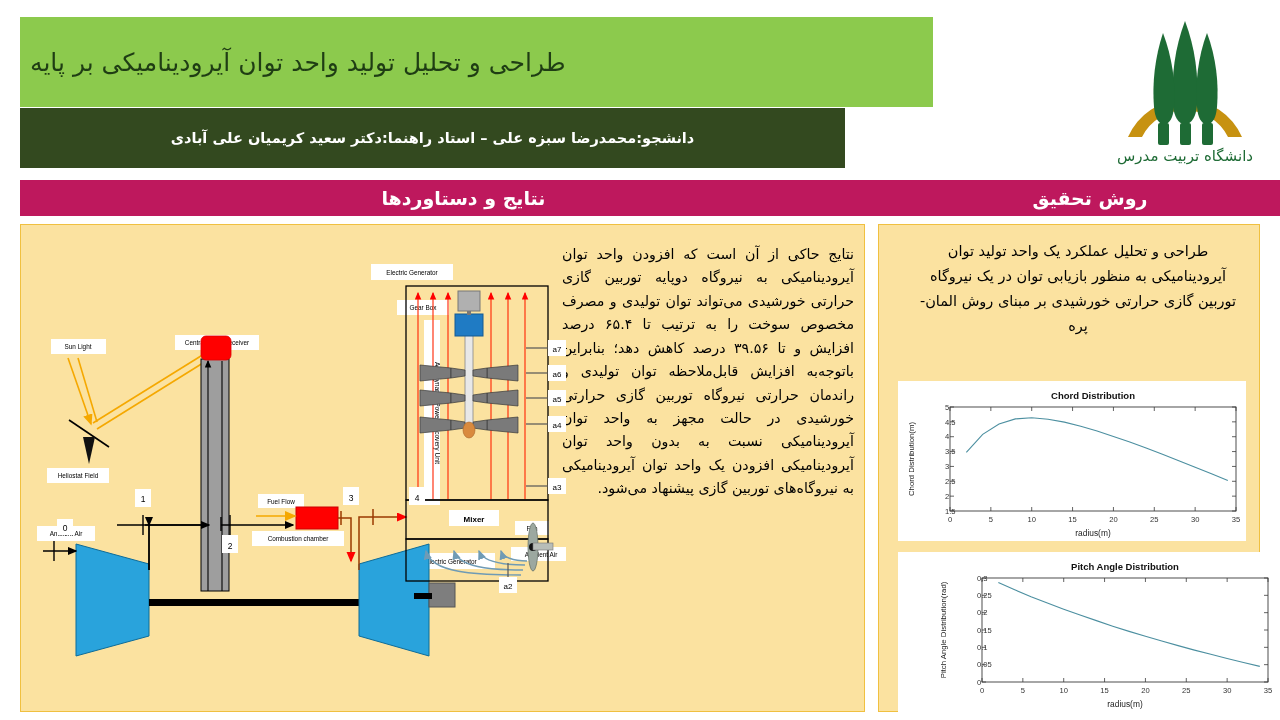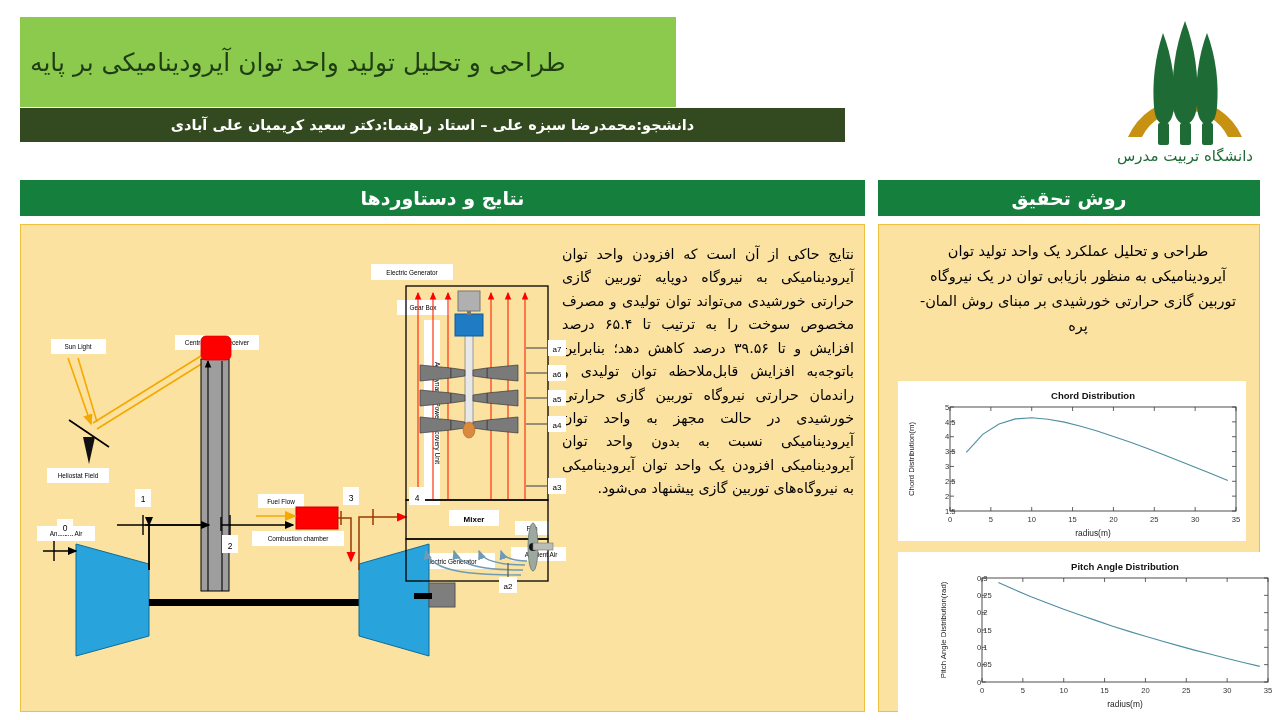--- a/index.html
+++ b/index.html
@@ -7,46 +7,46 @@
   body{
     width:1280px;height:720px;overflow:hidden;
     background:#ffffff;
     font-family:"Liberation Sans","DejaVu Sans",sans-serif;
     position:relative;
   }
   .poster{position:absolute;inset:0;}
 
   
   .title-band{
-    position:absolute;left:20px;top:17px;width:656px;height:90px;
+    position:absolute;left:20px;top:17px;width:913px;height:90px;
     background:#8CCA4D;display:flex;align-items:center;justify-content:flex-end;
     box-sizing:border-box;padding:2px 14px 2px 10px;
   }
   .title-band .t{
     color:#1f3d14;font-size:25px;line-height:1.32;font-weight:400;
     text-align:right;letter-spacing:1.5px;direction:rtl;
     font-family:"DejaVu Sans",sans-serif;
   }
   .author-band{
-    position:absolute;left:20px;top:108px;width:825px;height:34px;
+    position:absolute;left:20px;top:108px;width:825px;height:60px;
     background:#33491F;display:flex;align-items:center;justify-content:center;
   }
   .author-band .a{
     color:#ffffff;font-size:14.5px;font-weight:bold;direction:rtl;
     font-family:"DejaVu Sans",sans-serif;
   }
 
   
   .logo{position:absolute;left:1100px;top:5px;width:170px;height:165px;}
   .logo svg{display:block;}
 
   
   .sec-head{
-    position:absolute;height:36px;background:#15803d;
-    display:flex;align-items:center;justify-content:center;
+    position:absolute;height:36px;background:#be185d;
+    display:flex;align-items:center;justify-content:center;padding-left:21px;
   }
   .sec-head span{
     color:#ffffff;font-size:19px;font-weight:bold;letter-spacing:2px;
     direction:rtl;font-family:"DejaVu Sans",sans-serif;
   }
   #head-results{left:20px;top:180px;width:845px;}
   #head-method{left:878px;top:180px;width:382px;}
 
   
   .panel{position:absolute;background:#FBE2A0;border:1px solid #F0C040;box-sizing:border-box;}

